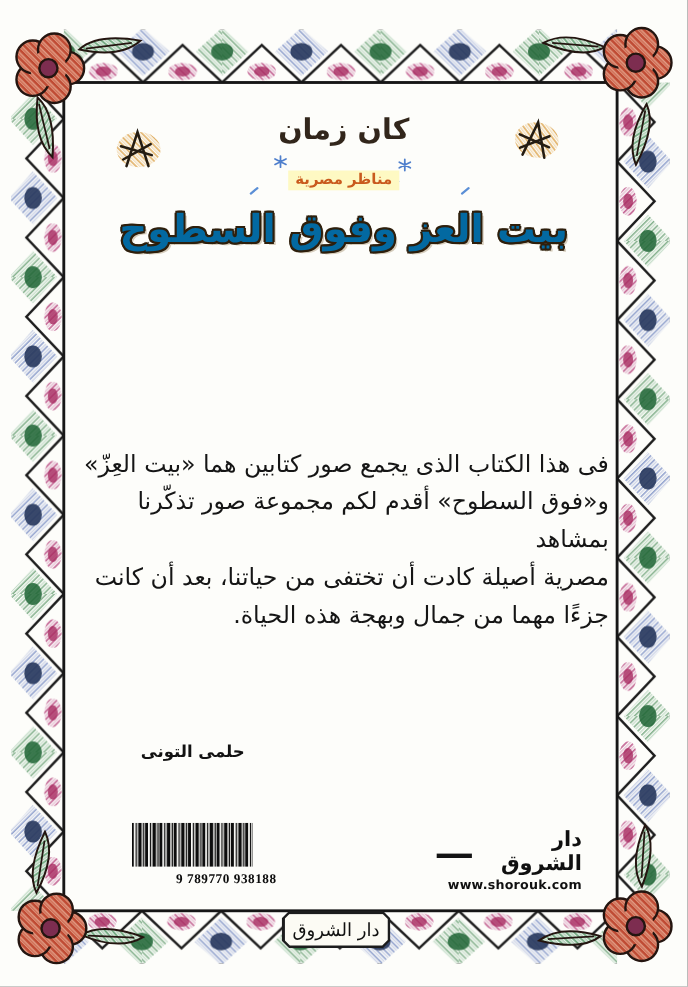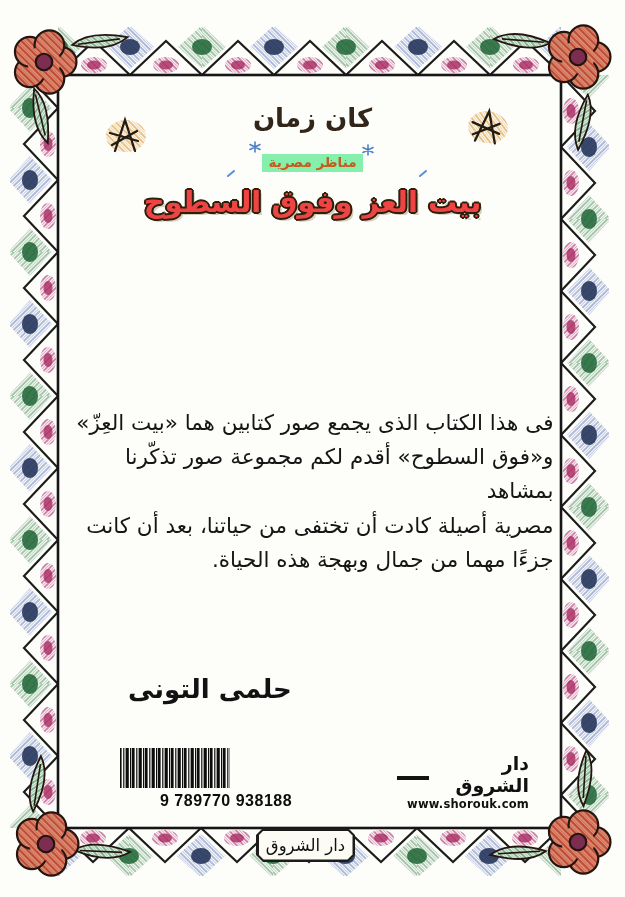--- a/index.html
+++ b/index.html
@@ -9,45 +9,45 @@
     background:#fdfdfa;
     overflow:hidden;
     font-family:"DejaVu Sans", sans-serif;
     margin:0 auto;
   }
   .border-art{position:absolute;inset:0;z-index:1;pointer-events:none;}
   .content{position:absolute;inset:0;z-index:2;}
 
   .brand{position:absolute;top:103px;left:0;right:0;text-align:center;}
   .brand-title{font-size:26px;font-weight:bold;color:#32261b;direction:rtl;letter-spacing:1px;}
-  .brand-sub{display:inline-block;margin-top:2px;background:#86efac;color:#c95a1d;
+  .brand-sub{display:inline-block;margin-top:2px;background:#fef9c3;color:#c95a1d;
     font-weight:bold;font-size:13.5px;line-height:1.25;padding:0 6px 1px;direction:rtl;}
 
   .title{
     position:absolute;top:166px;left:0;right:0;text-align:center;direction:rtl;
-    font-size:29px;font-weight:bold;color:#ef4444;letter-spacing:1px;
+    font-size:35px;font-weight:bold;color:#0369a1;letter-spacing:1px;
     text-shadow:2px 0 #2e1f0c,-2px 0 #2e1f0c,0 2px #2e1f0c,0 -2px #2e1f0c,
       1.4px 1.4px #2e1f0c,-1.4px 1.4px #2e1f0c,1.4px -1.4px #2e1f0c,-1.4px -1.4px #2e1f0c,
       3px 3px 0 rgba(125,95,45,.30);
   }
 
   .para{
     position:absolute;left:50%;transform:translateX(-50%);width:482px;
     direction:rtl;text-align:center;white-space:pre-line;
     font-size:21.5px;line-height:1.6;color:#151515;
   }
   .p1{top:246px;}
   .p2{top:384px;text-align:right;}
   .p3{top:574px;}
 
-  .signature{position:absolute;left:128px;top:674px;font-size:26px;font-weight:bold;
+  .signature{position:absolute;left:128px;top:674px;font-size:15px;font-weight:bold;
     direction:rtl;color:#121212;}
 
   .barcode{position:absolute;left:116px;top:748px;width:118px;text-align:center;}
-  .isbn{font-family:Liberation Sans, sans-serif;font-size:16px;font-weight:bold;
+  .isbn{font-family:Liberation Serif, serif;font-size:12px;font-weight:bold;
     letter-spacing:.5px;color:#0c0c0c;margin-top:0px;white-space:nowrap;margin-left:44px;}
 
   .publisher{position:absolute;right:96px;top:752px;width:132px;}
   .pub-row{direction:rtl;display:flex;align-items:center;justify-content:center;}
   .pub-name{font-weight:bold;font-size:19px;color:#101010;}
   .pub-line{width:34px;height:4px;background:#131313;margin-top:7px;}
   .pub-url{font-weight:bold;font-size:11.5px;letter-spacing:.2px;text-align:right;
     margin-top:1px;color:#111;}
 
   .plaque-outer{

